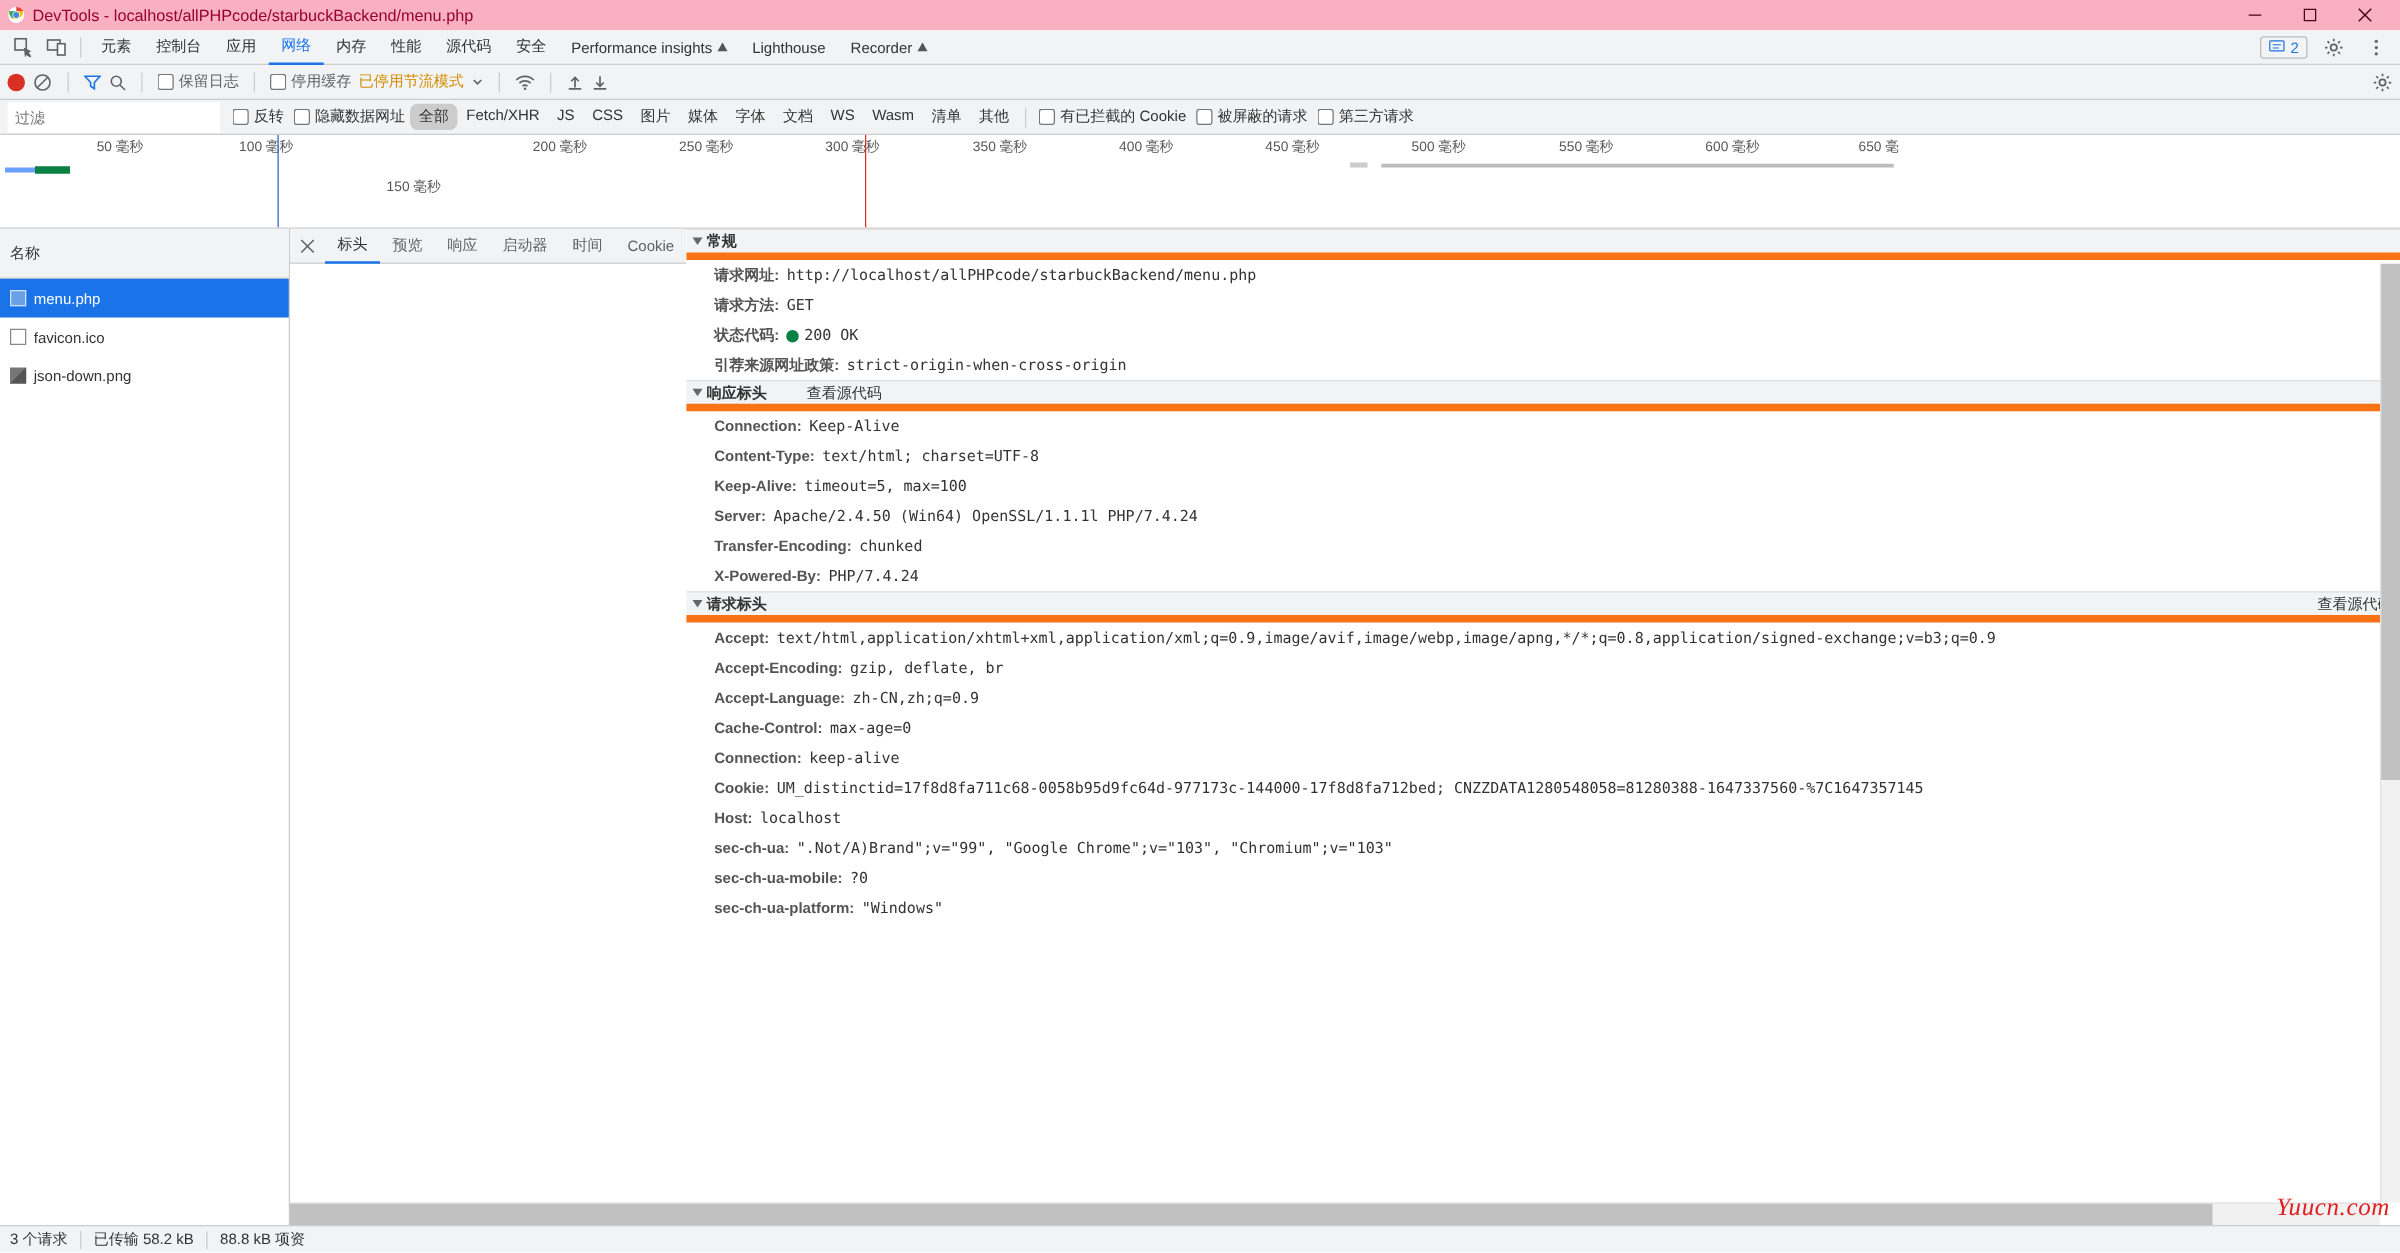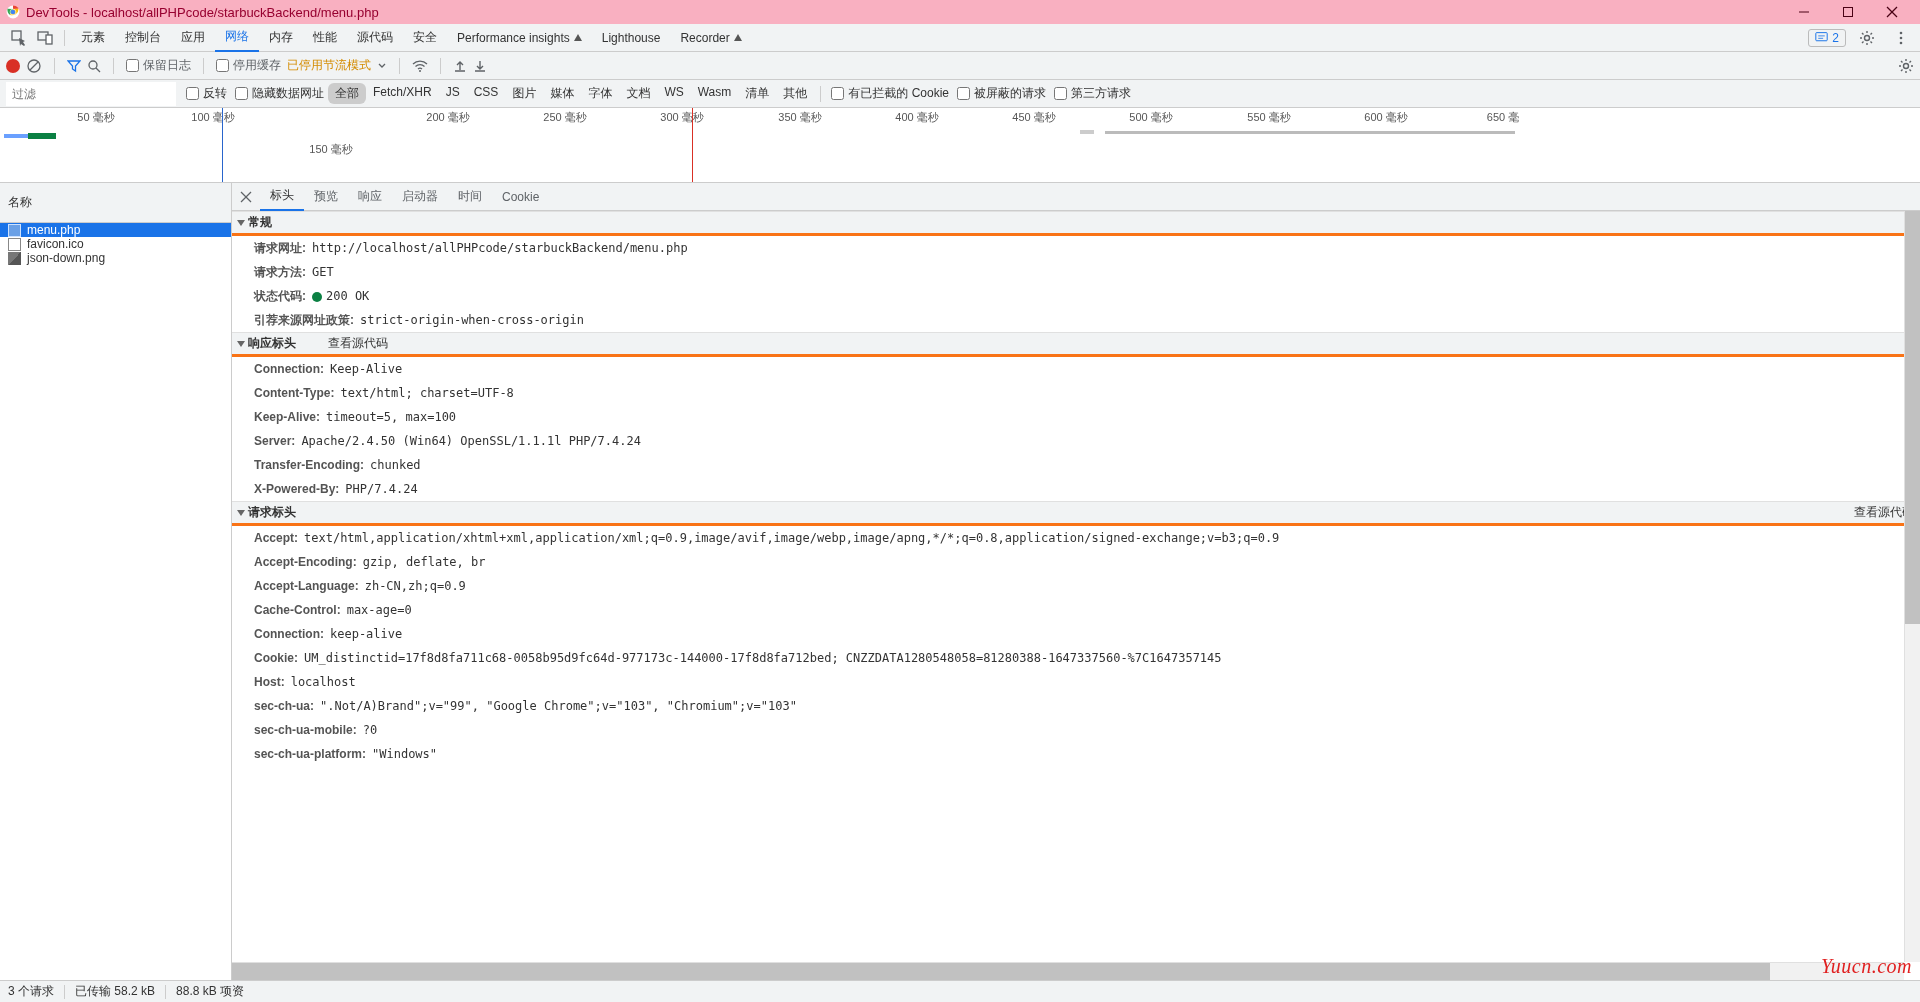--- a/index.html
+++ b/index.html
@@ -52,35 +52,35 @@
 .timeline .vline-red { position:absolute; top:0; bottom:0; width:1px; background:#d93025; }
 .timeline .bar-gray { position:absolute; height:4px; background:#ccc; }
 .timeline .bar-green { position:absolute; height:6px; background:#0b8043; }
 .timeline .bar-blue { position:absolute; height:4px; background:#6aa0ff; }
 .timeline .bar-gray2 { position:absolute; height:3px; background:#bbb; }
 
 
 .main-split { display:flex; height: calc(1002px - 24px - 28px - 28px - 28px - 75px - 22px); }
 .req-list { width: 232px; border-right: 1px solid #ccc; display:flex; flex-direction:column; }
 .req-list-header { height: 40px; border-bottom: 1px solid #ccc; display:flex; align-items:center; padding:0 8px; background:#f1f3f4; color:#333; }
-.req-item { height:14px; display:flex; align-items:center; padding:0 8px; gap:6px; cursor:pointer; }
+.req-item { height:31px; display:flex; align-items:center; padding:0 8px; gap:6px; cursor:pointer; }
 .req-item.selected { background:#1a73e8; color:#fff; }
 .req-item .file-icon { width:13px; height:13px; flex-shrink:0; }
 .req-item .file-icon.doc { border:1px solid #888; background:#fff; }
 .req-item.selected .file-icon.doc { border-color:#cde2ff; background:#6aa0e6; }
 .req-item .file-icon.img { background: linear-gradient(135deg,#777 50%,#555 50%); }
 
-.detail-pane { flex:1; display:flex; flex-direction:column; overflow:hidden; position:relative; }
+.detail-pane { flex:1; display:flex; flex-direction:row; overflow:hidden; position:relative; }
 .detail-tabs { height:28px; border-bottom:1px solid #ccc; display:flex; align-items:center; background:#f1f3f4; }
 .detail-tabs .close-btn { width:28px; height:28px; display:flex; align-items:center; justify-content:center; color:#5f6367; cursor:pointer; }
 .detail-tabs .dtab { padding:0 10px; height:28px; display:flex; align-items:center; color:#5f6367; cursor:pointer; }
 .detail-tabs .dtab.active { color:#333; border-bottom:2px solid #1a73e8; }
 
 .detail-body { flex:1; overflow-y:auto; background:#fff; }
-.section-header { height:25px; background:#f1f3f4; border-bottom:3px solid #f97316; border-top:1px solid #e0e0e0; display:flex; align-items:center; padding:0 6px; gap:4px; font-weight:bold; color:#333; }
+.section-header { height:25px; background:#f1f3f4; border-bottom:6px solid #f97316; border-top:1px solid #e0e0e0; display:flex; align-items:center; padding:0 6px; gap:4px; font-weight:bold; color:#333; }
 .section-header .tri { width:0; height:0; border-top:4px solid transparent; border-bottom:4px solid transparent; border-left:6px solid #666; transform:rotate(90deg); }
 .section-header .view-src { font-weight:normal; color:#333; margin-left: 28px; }
 .section-header .view-src-right { font-weight:normal; color:#333; margin-left:auto; }
 .kv-row { padding: 3px 0 3px 22px; display:flex; gap: 6px; line-height:18px; }
 .kv-row .k { color:#545454; font-weight:bold; }
 .kv-row .v { color:#333; font-family: Consolas, monospace; }
 .status-dot { display:inline-block; width:10px; height:10px; border-radius:50%; background:#0b8043; margin-right:4px; vertical-align:middle; }
 .detail-scrollbar { width:16px; background:#f1f1f1; border-left:1px solid #e0e0e0; position:absolute; right:0; top:28px; bottom:18px; }
 .detail-scrollbar .thumb { background:#c1c1c1; width:100%; height:55%; position:absolute; top:0; border-radius:0; }
 .detail-hscroll { height:18px; background:#f1f1f1; border-top:1px solid #e0e0e0; position:absolute; bottom:0; left:0; right:16px; }

